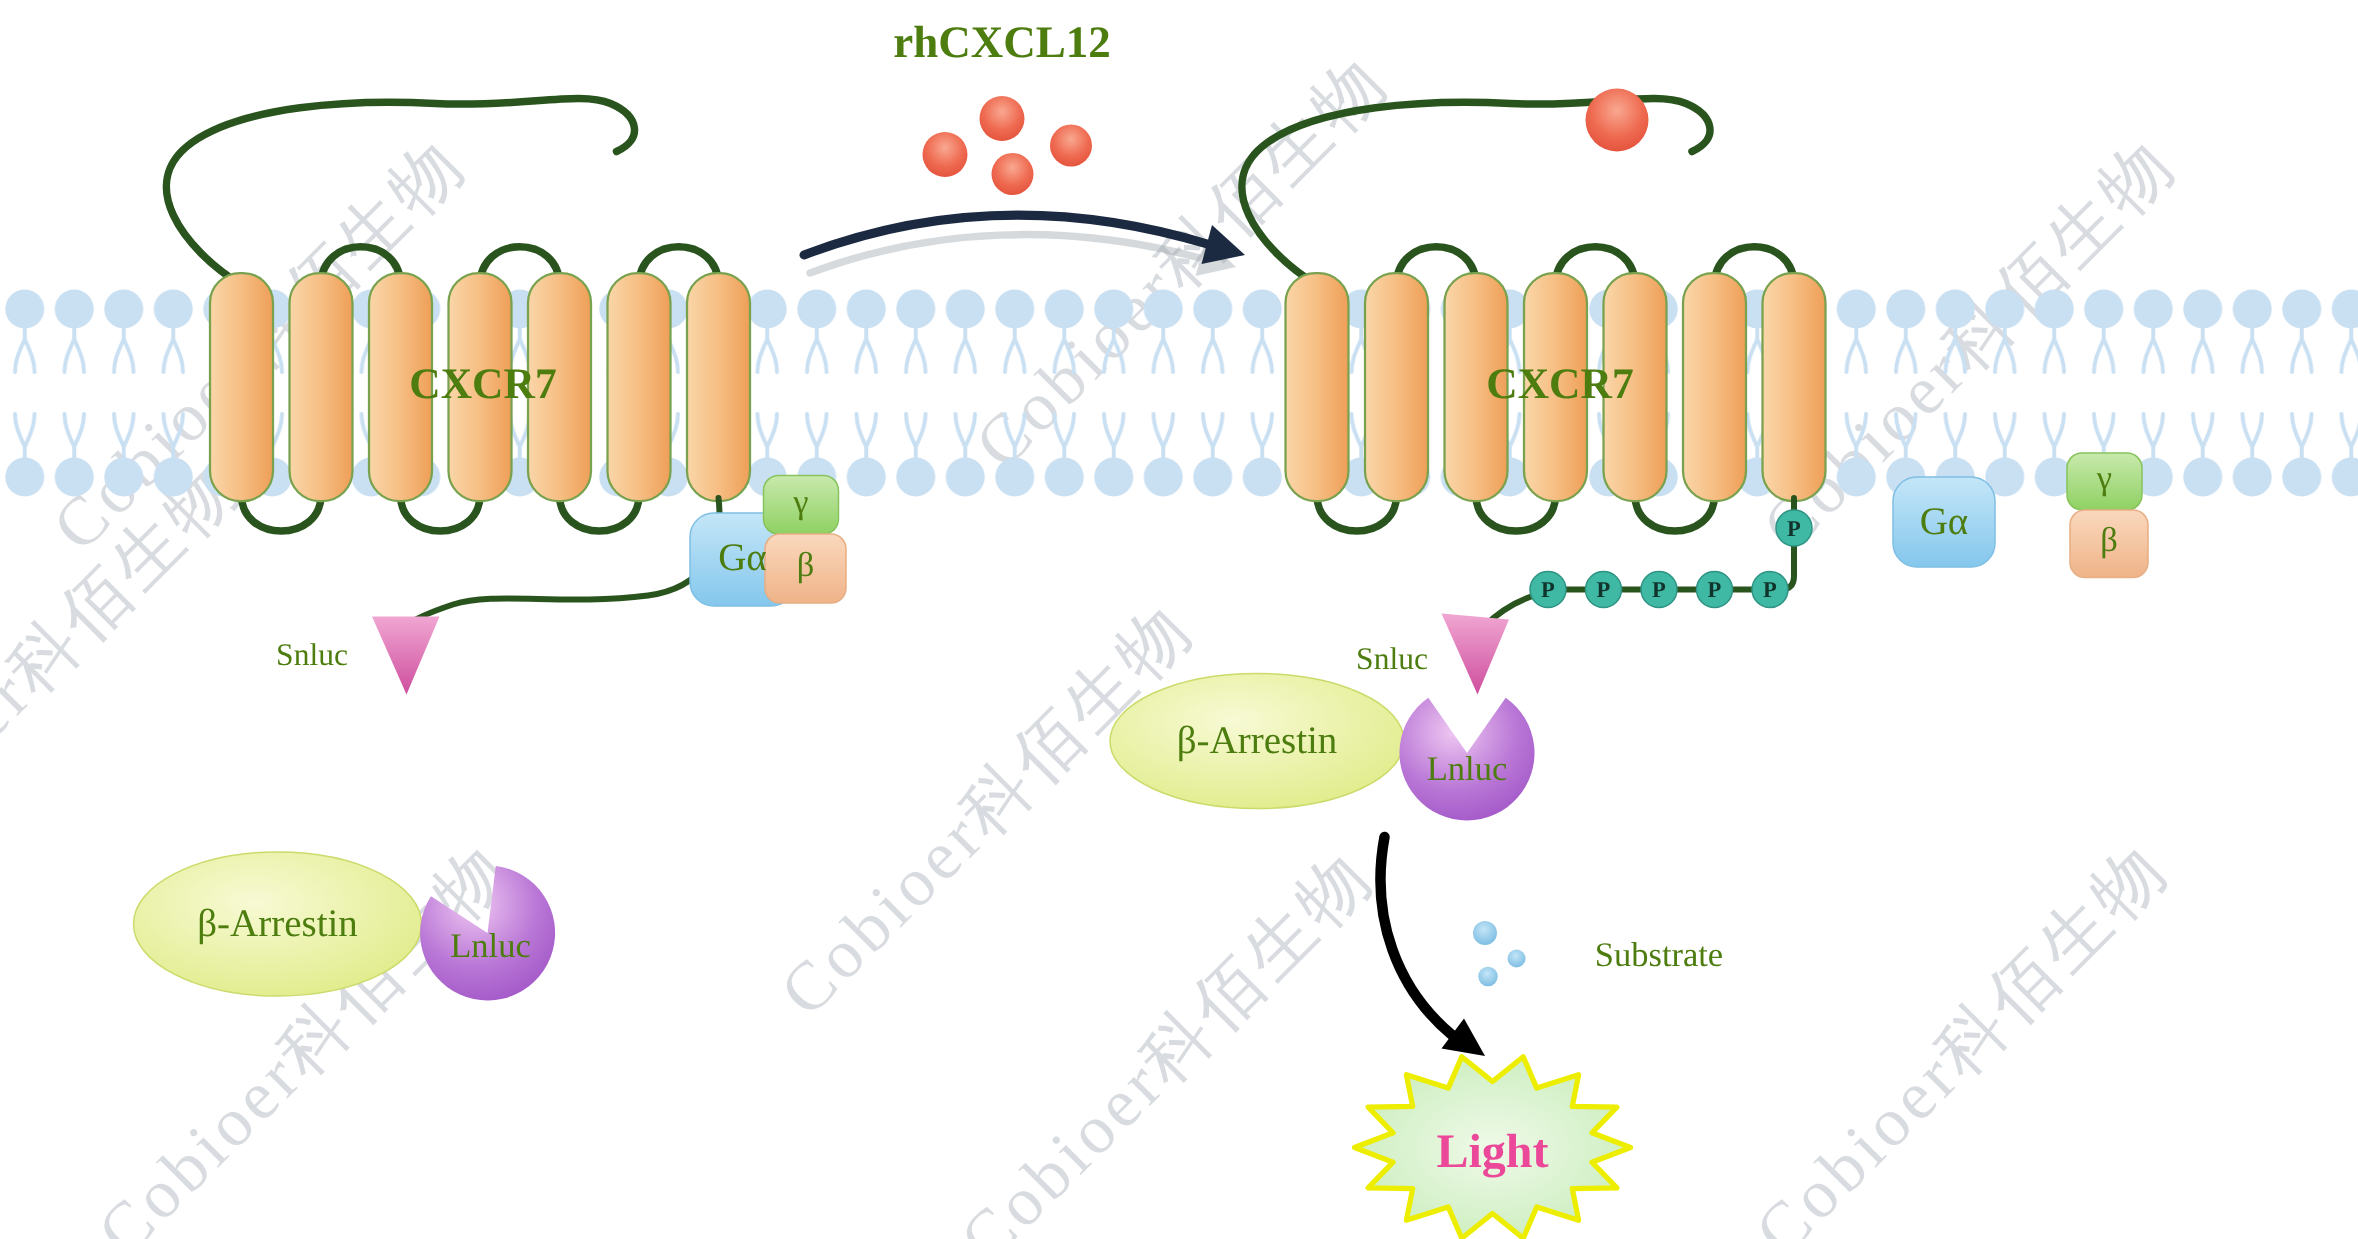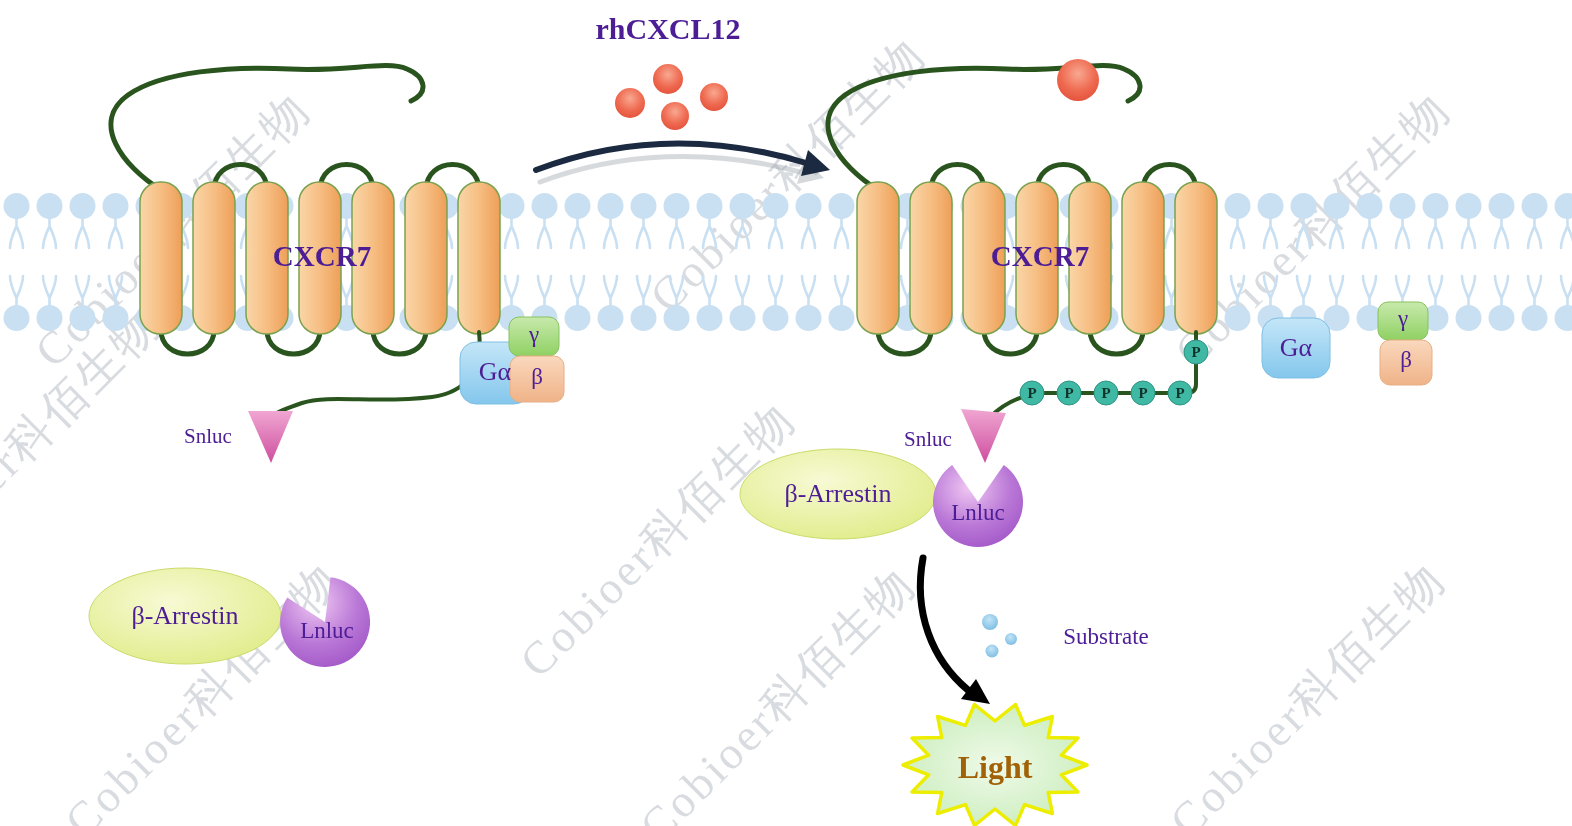--- a/index.html
+++ b/index.html
@@ -2,21 +2,21 @@
 <html><head>
 <meta charset="utf-8">
 <style>
   html,body{margin:0;padding:0;background:#fff;}
   .canvas{position:relative;width:1572px;height:826px;background:#ffffff;overflow:hidden;
           font-family:"Liberation Serif", serif;}
   .watermark{position:absolute;z-index:1;font-size:46px;letter-spacing:3px;color:#9aa3ad;
              opacity:.38;transform:rotate(-45deg);white-space:nowrap;
              font-family:"Liberation Serif", serif;}
   svg.diagram{position:absolute;left:0;top:0;z-index:2;}
-  .lbl{position:absolute;z-index:3;color:#4c1d95;text-align:center;line-height:1.1;
+  .lbl{position:absolute;z-index:3;color:#4d7c0f;text-align:center;line-height:1.1;
        font-family:"Liberation Serif", serif;}
   .bold{font-weight:bold;}
   .loop{stroke:#2A541E;stroke-width:5;fill:none;stroke-linecap:round;}
   .tail{stroke:#2A541E;stroke-width:4;fill:none;stroke-linecap:round;}
 </style>
 </head>
 <body>
 
 <div class="canvas">
 
@@ -187,15 +187,15 @@
   <div class="lbl" style="left:158px;top:425px;width:100px;font-size:21px;">Snluc</div>
   <div class="lbl" style="left:873px;top:428px;width:110px;font-size:21px;">Snluc</div>
 
   <div class="lbl" style="left:85px;top:602px;width:200px;font-size:26px;">β-Arrestin</div>
   <div class="lbl" style="left:738px;top:480px;width:200px;font-size:26px;">β-Arrestin</div>
 
   <div class="lbl" style="left:277px;top:618px;width:100px;font-size:23px;">Lnluc</div>
   <div class="lbl" style="left:928px;top:500px;width:100px;font-size:23px;">Lnluc</div>
 
   <div class="lbl" style="left:1036px;top:624px;width:140px;font-size:23px;text-align:center;">Substrate</div>
-  <div class="lbl bold" style="left:930px;top:750px;width:130px;font-size:32px;color:#a16207;">Light</div>
+  <div class="lbl bold" style="left:930px;top:750px;width:130px;font-size:32px;color:#ec4899;">Light</div>
 
 </div>
 
 </body></html>

